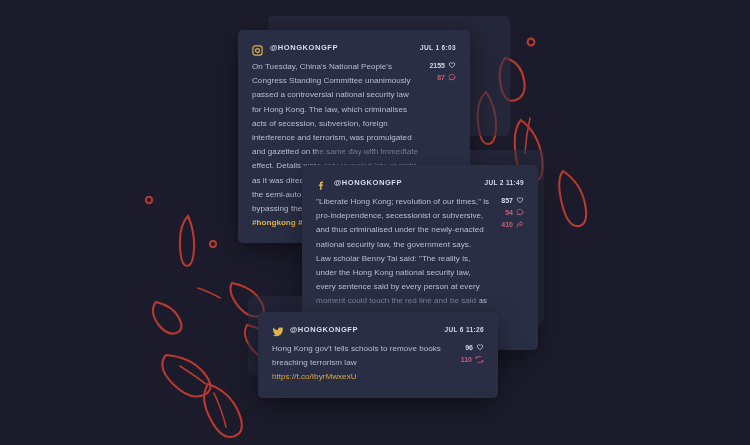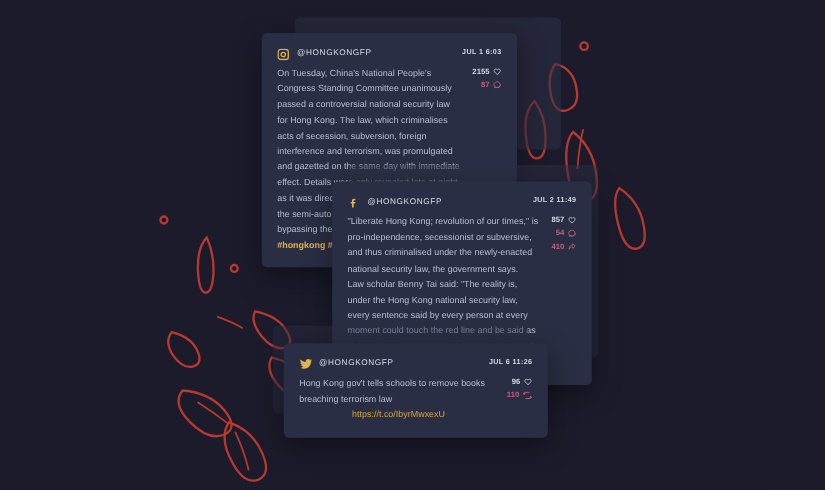--- a/index.html
+++ b/index.html
@@ -49,21 +49,21 @@
     margin-bottom:7px;
   }
   .brand-icon {
     width:11px; height:11px;
     margin-right:7px;
     flex:0 0 auto;
     display:block;
   }
   .handle {
     font-size:7.5px;
-    font-weight:normal;
+    font-weight:bold;
     letter-spacing:.55px;
     color:#d9dcea;
     white-space:nowrap;
   }
   .stamp {
     margin-left:auto;
     font-size:6.5px;
     font-weight:bold;
     letter-spacing:.35px;
     color:#d5d8e6;
@@ -73,21 +73,21 @@
   .card-body { display:flex; }
   .post-text {
     flex:1 1 auto;
     font-size:8.1px;
     line-height:14.2px;
     color:#b9bed4;
     letter-spacing:.02px;
   }
   .post-text p { margin:0; }
   .post-text .tags   { color:#e0b24c; font-weight:bold; }
-  .post-text .link   { color:#d9a441;margin-left:48px; }
+  .post-text .link   { color:#d9a441; }
 
   .metrics {
     flex:0 0 auto;
     margin-left:10px;
     padding-top:1px;
     text-align:right;
   }
   .metric {
     display:flex;
     align-items:center;

